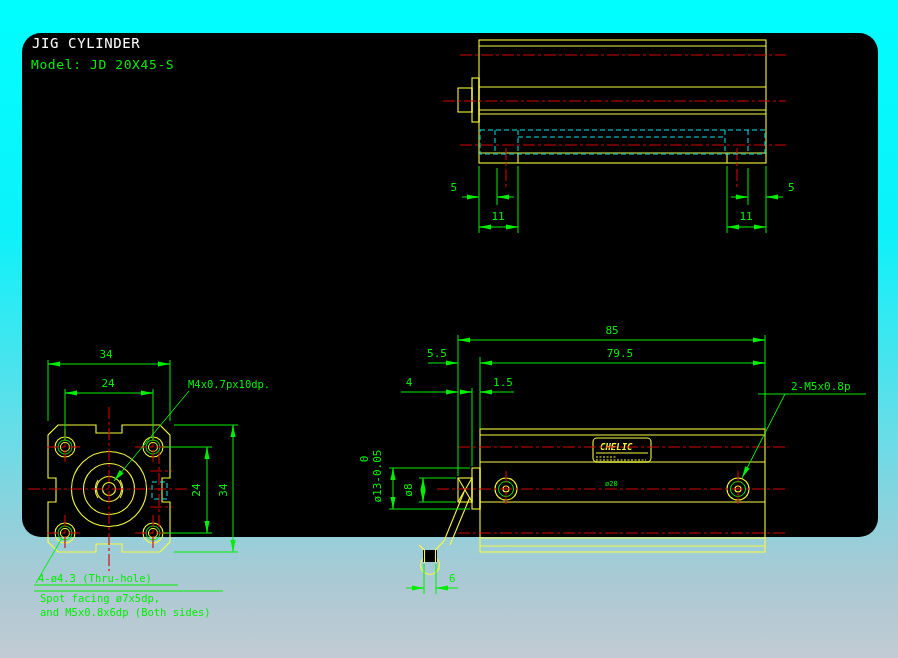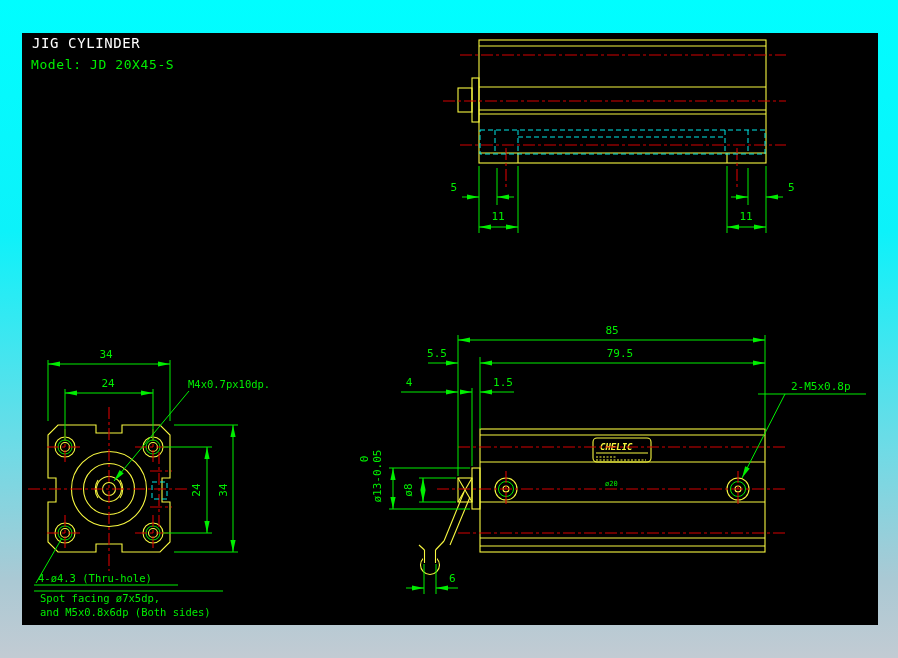--- a/index.html
+++ b/index.html
@@ -1,21 +1,21 @@
 <!DOCTYPE html>
 <html><head>
 <meta charset="utf-8">
 <style>
   html,body{margin:0;padding:0;background:#222;}
   .frame{
     position:relative;width:898px;height:658px;overflow:hidden;
     background:linear-gradient(180deg,#00feff 0%,#0cf2fa 35%,#6edbe6 68%,#aac9d4 88%,#c2cbd3 100%);
     font-family:"DejaVu Sans Mono","Liberation Mono",monospace;
   }
-  .canvas{position:absolute;left:22px;top:33px;width:856px;height:592px;background:#000;}
+  .canvas{position:absolute;left:22px;top:33px;width:856px;height:504px;background:#000;border-radius:19px;}
   svg{display:block;}
   
   .y{stroke:#f8f840;fill:none;stroke-width:1.1;}
   .g{stroke:#00ee00;fill:none;stroke-width:1;}
   .r{stroke:#d40000;fill:none;stroke-width:1.1;stroke-dasharray:12 3 3 3;}
   .c{stroke:#00e8e8;fill:none;stroke-width:1;stroke-dasharray:5 3;}
   text{font-family:"DejaVu Sans Mono","Liberation Mono",monospace;}
   .gt{fill:#00ee00;font-size:11px;stroke:none;}
   .gtn{fill:#00ee00;font-size:10.5px;stroke:none;}
   .ttl{fill:#ffffff;font-size:14px;letter-spacing:0.6px;stroke:none;}

